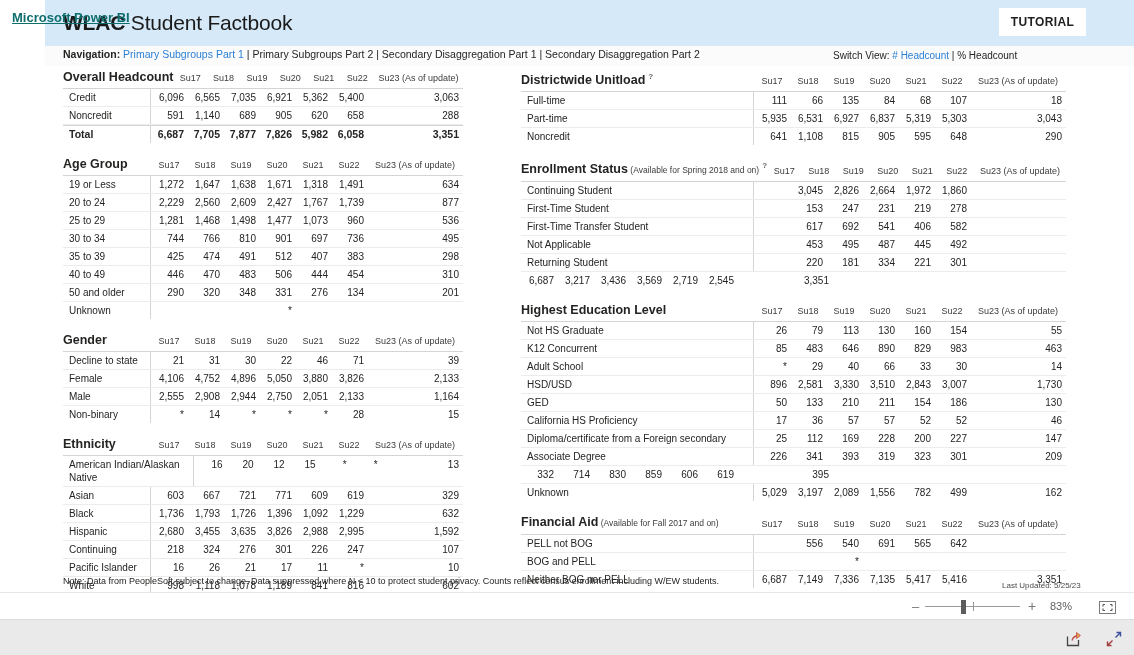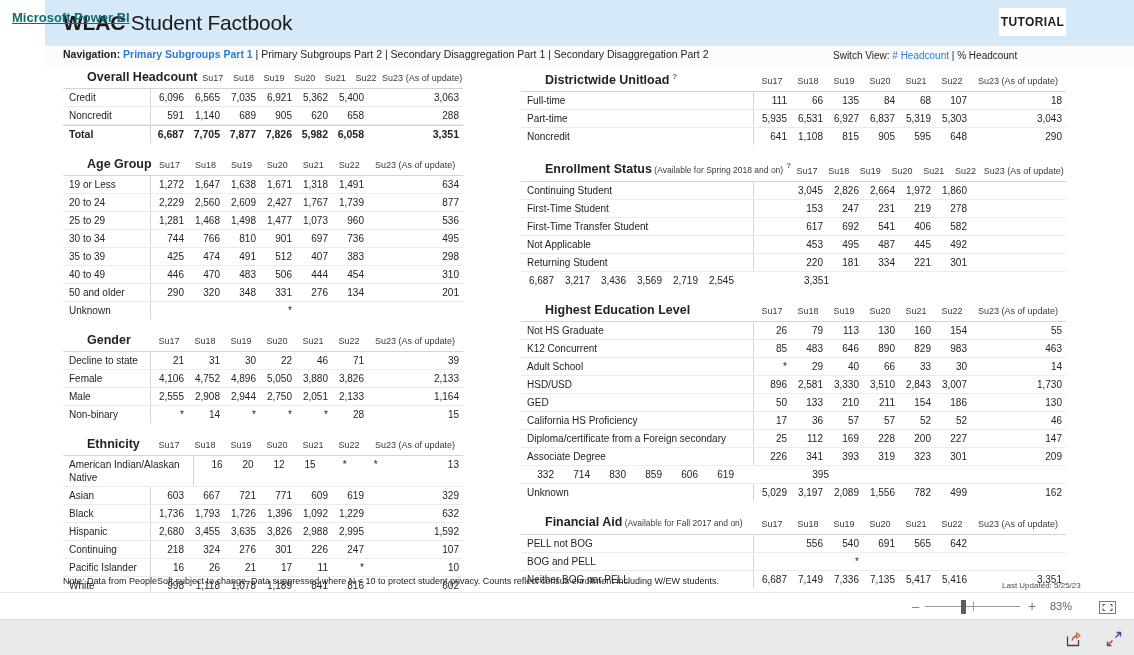--- a/index.html
+++ b/index.html
@@ -22,53 +22,53 @@
   }
   .title { position:absolute; left:63px; top:11px; font-size:21px; color:#1a1a1a; letter-spacing:-0.2px; white-space:nowrap; }
   .title b { font-weight:bold; }
   .title span.light { font-weight:normal; }
 
   .term-box {
     position:absolute; left:833px; top:0px; width:148px; height:46px; background:#d6e9f8;
   }
 
   .tutorial-btn {
-    position:absolute; left:999px; top:8px; width:67px; height:28px;
+    position:absolute; left:999px; top:8px; width:87px; height:28px;
     background:#ffffff; border:1px solid #ffffff;
     display:flex; align-items:center; justify-content:center;
     font-size:12px; font-weight:bold; color:#202020; letter-spacing:0.4px;
     cursor:pointer;
   }
 
   .navbar {
     position:absolute; left:45px; top:46px; width:1089px; height:20px;
     background:#fbfbfb;
   }
   .nav-text { position:absolute; left:63px; top:48px; font-size:10.5px; color:#252423; white-space:nowrap; }
   .nav-text .lbl { font-weight:bold; }
-  .nav-text a.link { color:#2a7fd4; text-decoration:none; cursor:pointer;font-weight:bold; }
+  .nav-text a.link { color:#2a7fd4; text-decoration:none; cursor:pointer; }
   .nav-text a.plain { color:#252423; text-decoration:none; cursor:pointer; }
   .nav-text .sep { color:#252423; }
 
   .switch-view { position:absolute; left:833px; top:50px; font-size:10px; color:#252423; white-space:nowrap; }
   .switch-view a.on { color:#2a7fd4; text-decoration:none; cursor:pointer; }
   .switch-view a.off { color:#252423; text-decoration:none; cursor:pointer; }
 
   
   .col-left  { position:absolute; left:63px; top:70px; width:400px; }
   .col-right { position:absolute; left:521px; top:70px; width:545px; }
 
   .tbl { width:100%; margin-bottom:14px; }
   .tbl .thead {
     display:flex; align-items:flex-end; padding-bottom:4px;
     border-bottom:1px solid #d4d4d4;
   }
   .tbl .sec-title {
     flex:1 1 auto; font-size:12.5px; font-weight:bold; color:#252423;
-    white-space:nowrap; line-height:14px;margin-left:24px;
+    white-space:nowrap; line-height:14px;
   }
   .tbl .sec-title .sub { font-size:8.5px; font-weight:normal; color:#3b3b3b; }
   .tbl .sec-title .qmark { font-size:8px; color:#666; vertical-align:super; margin-left:3px; cursor:pointer; }
   .tbl .yr {
     font-size:9px; color:#3b3b3b; text-align:center; white-space:nowrap;
     line-height:12px;
   }
   .tbl .yr.w  { width:36px; }
   .tbl .yr.last { width:96px; }
 

